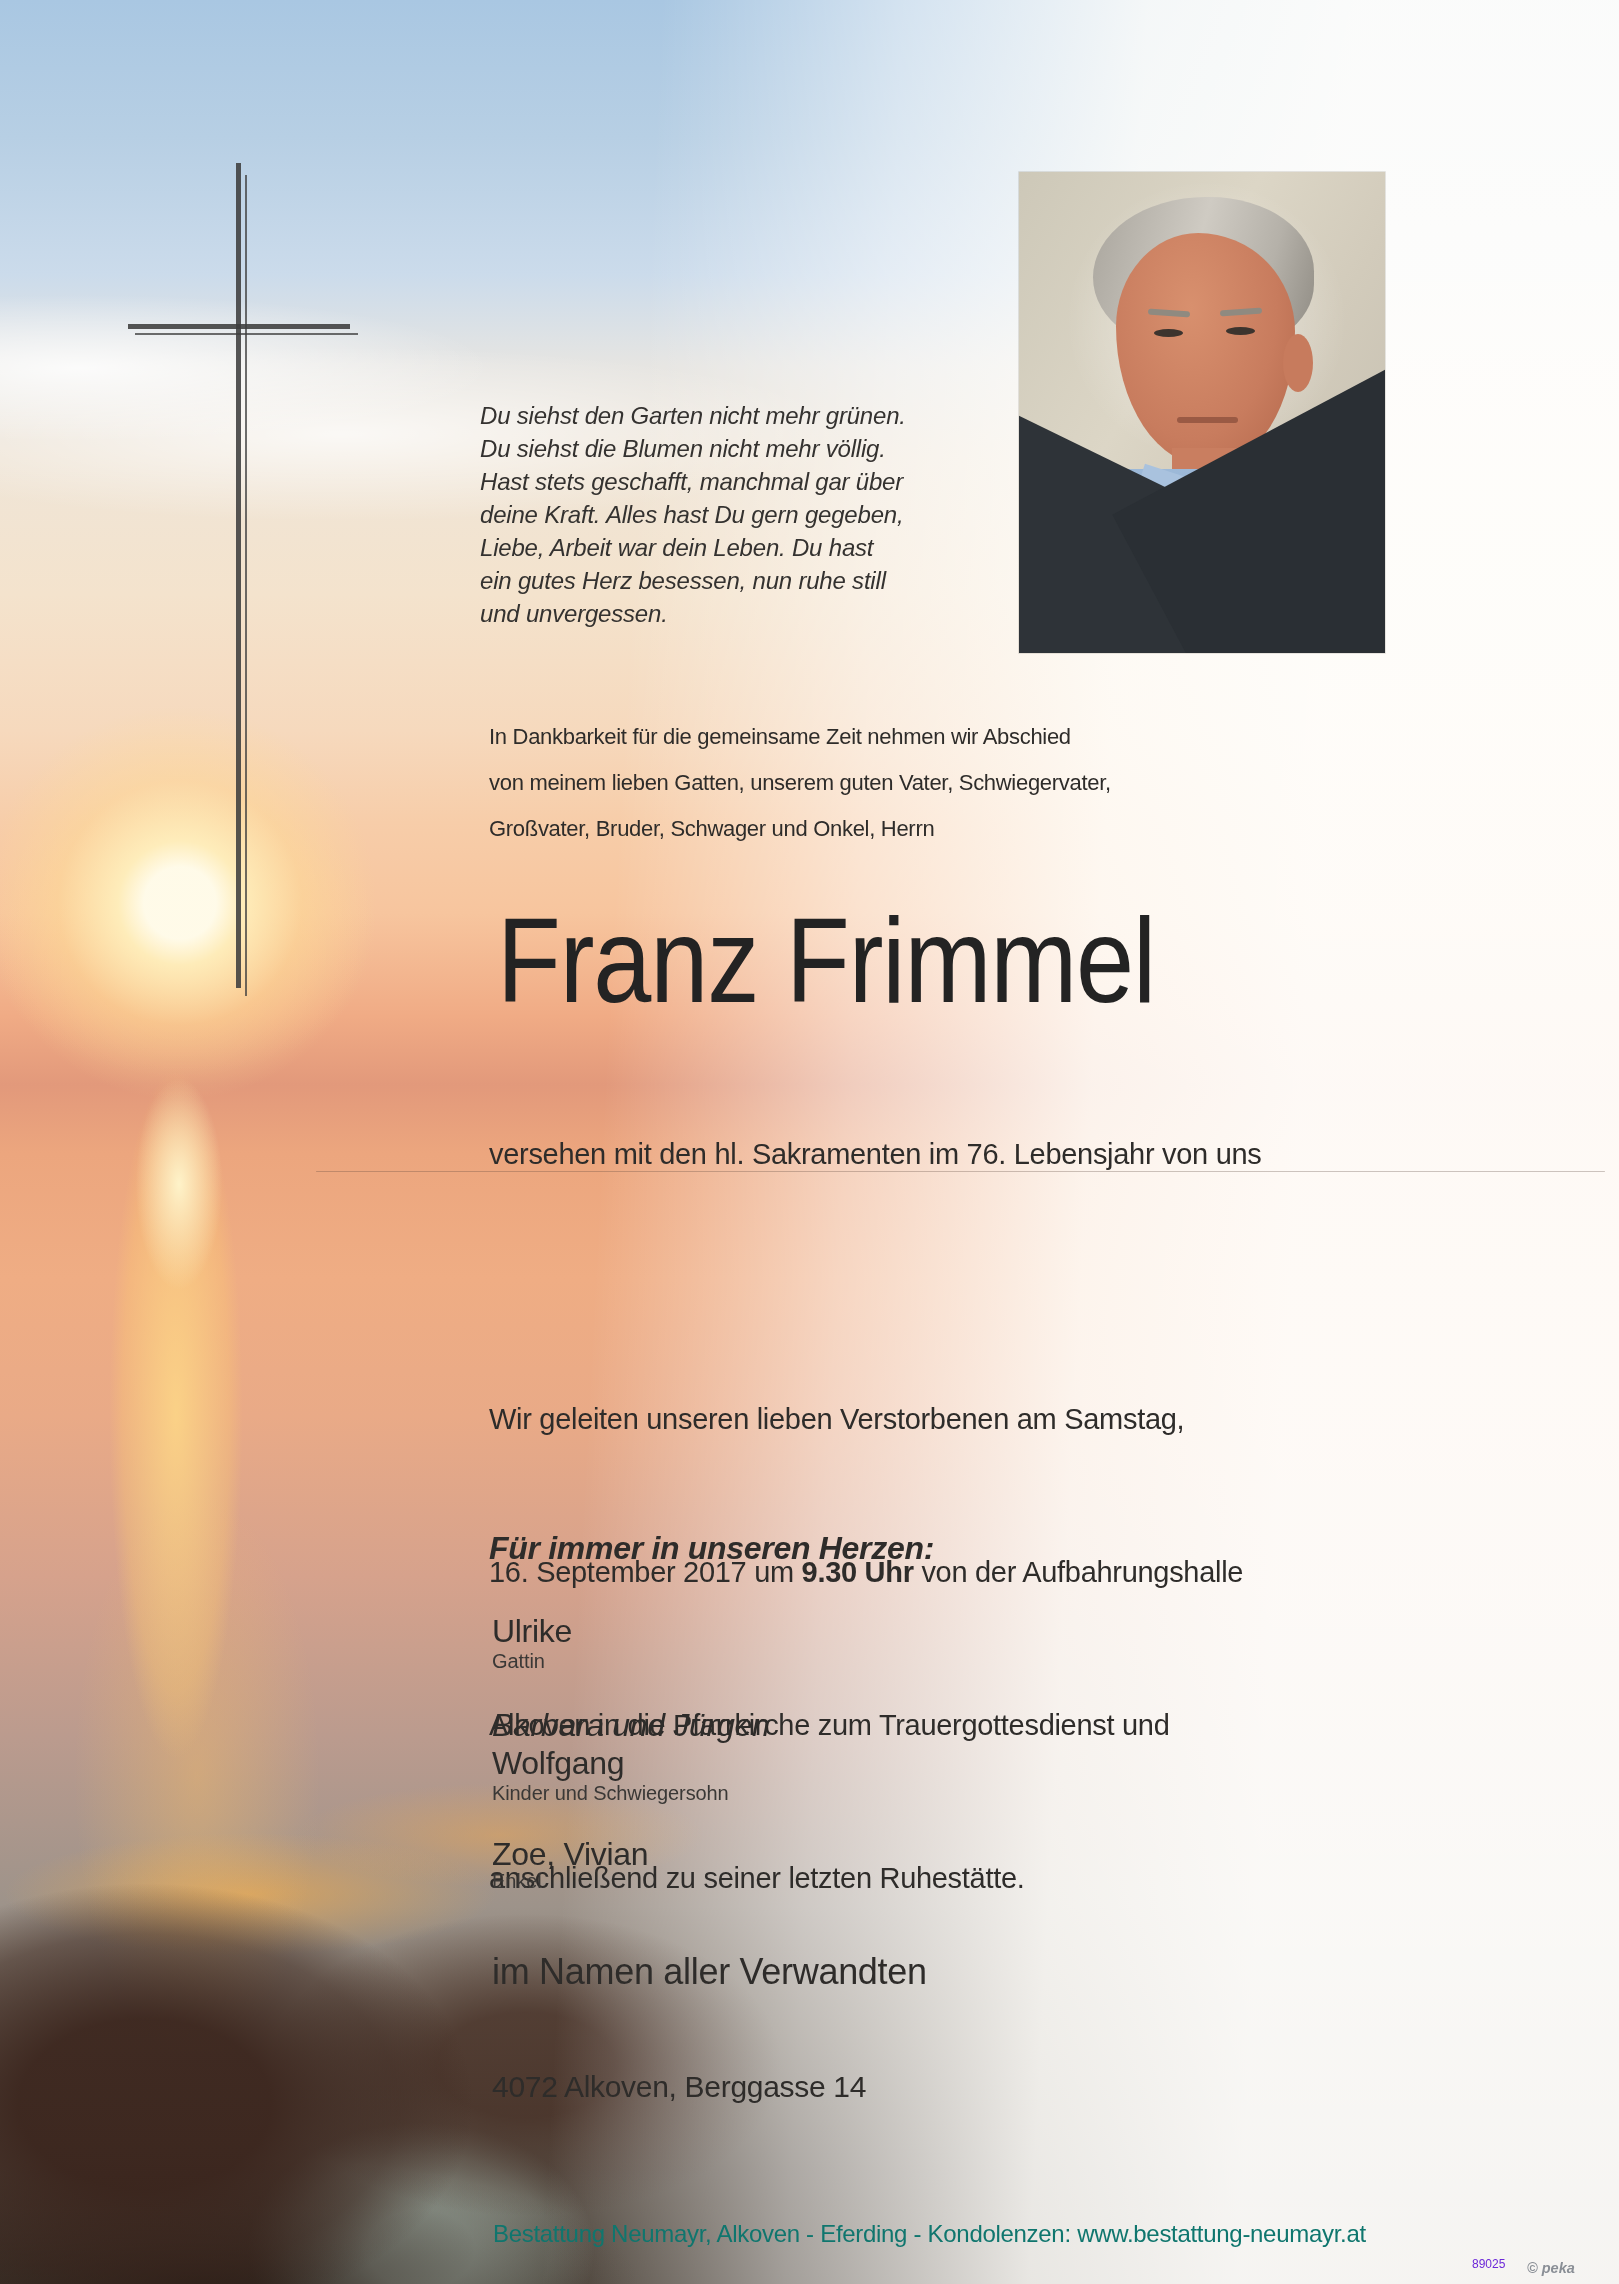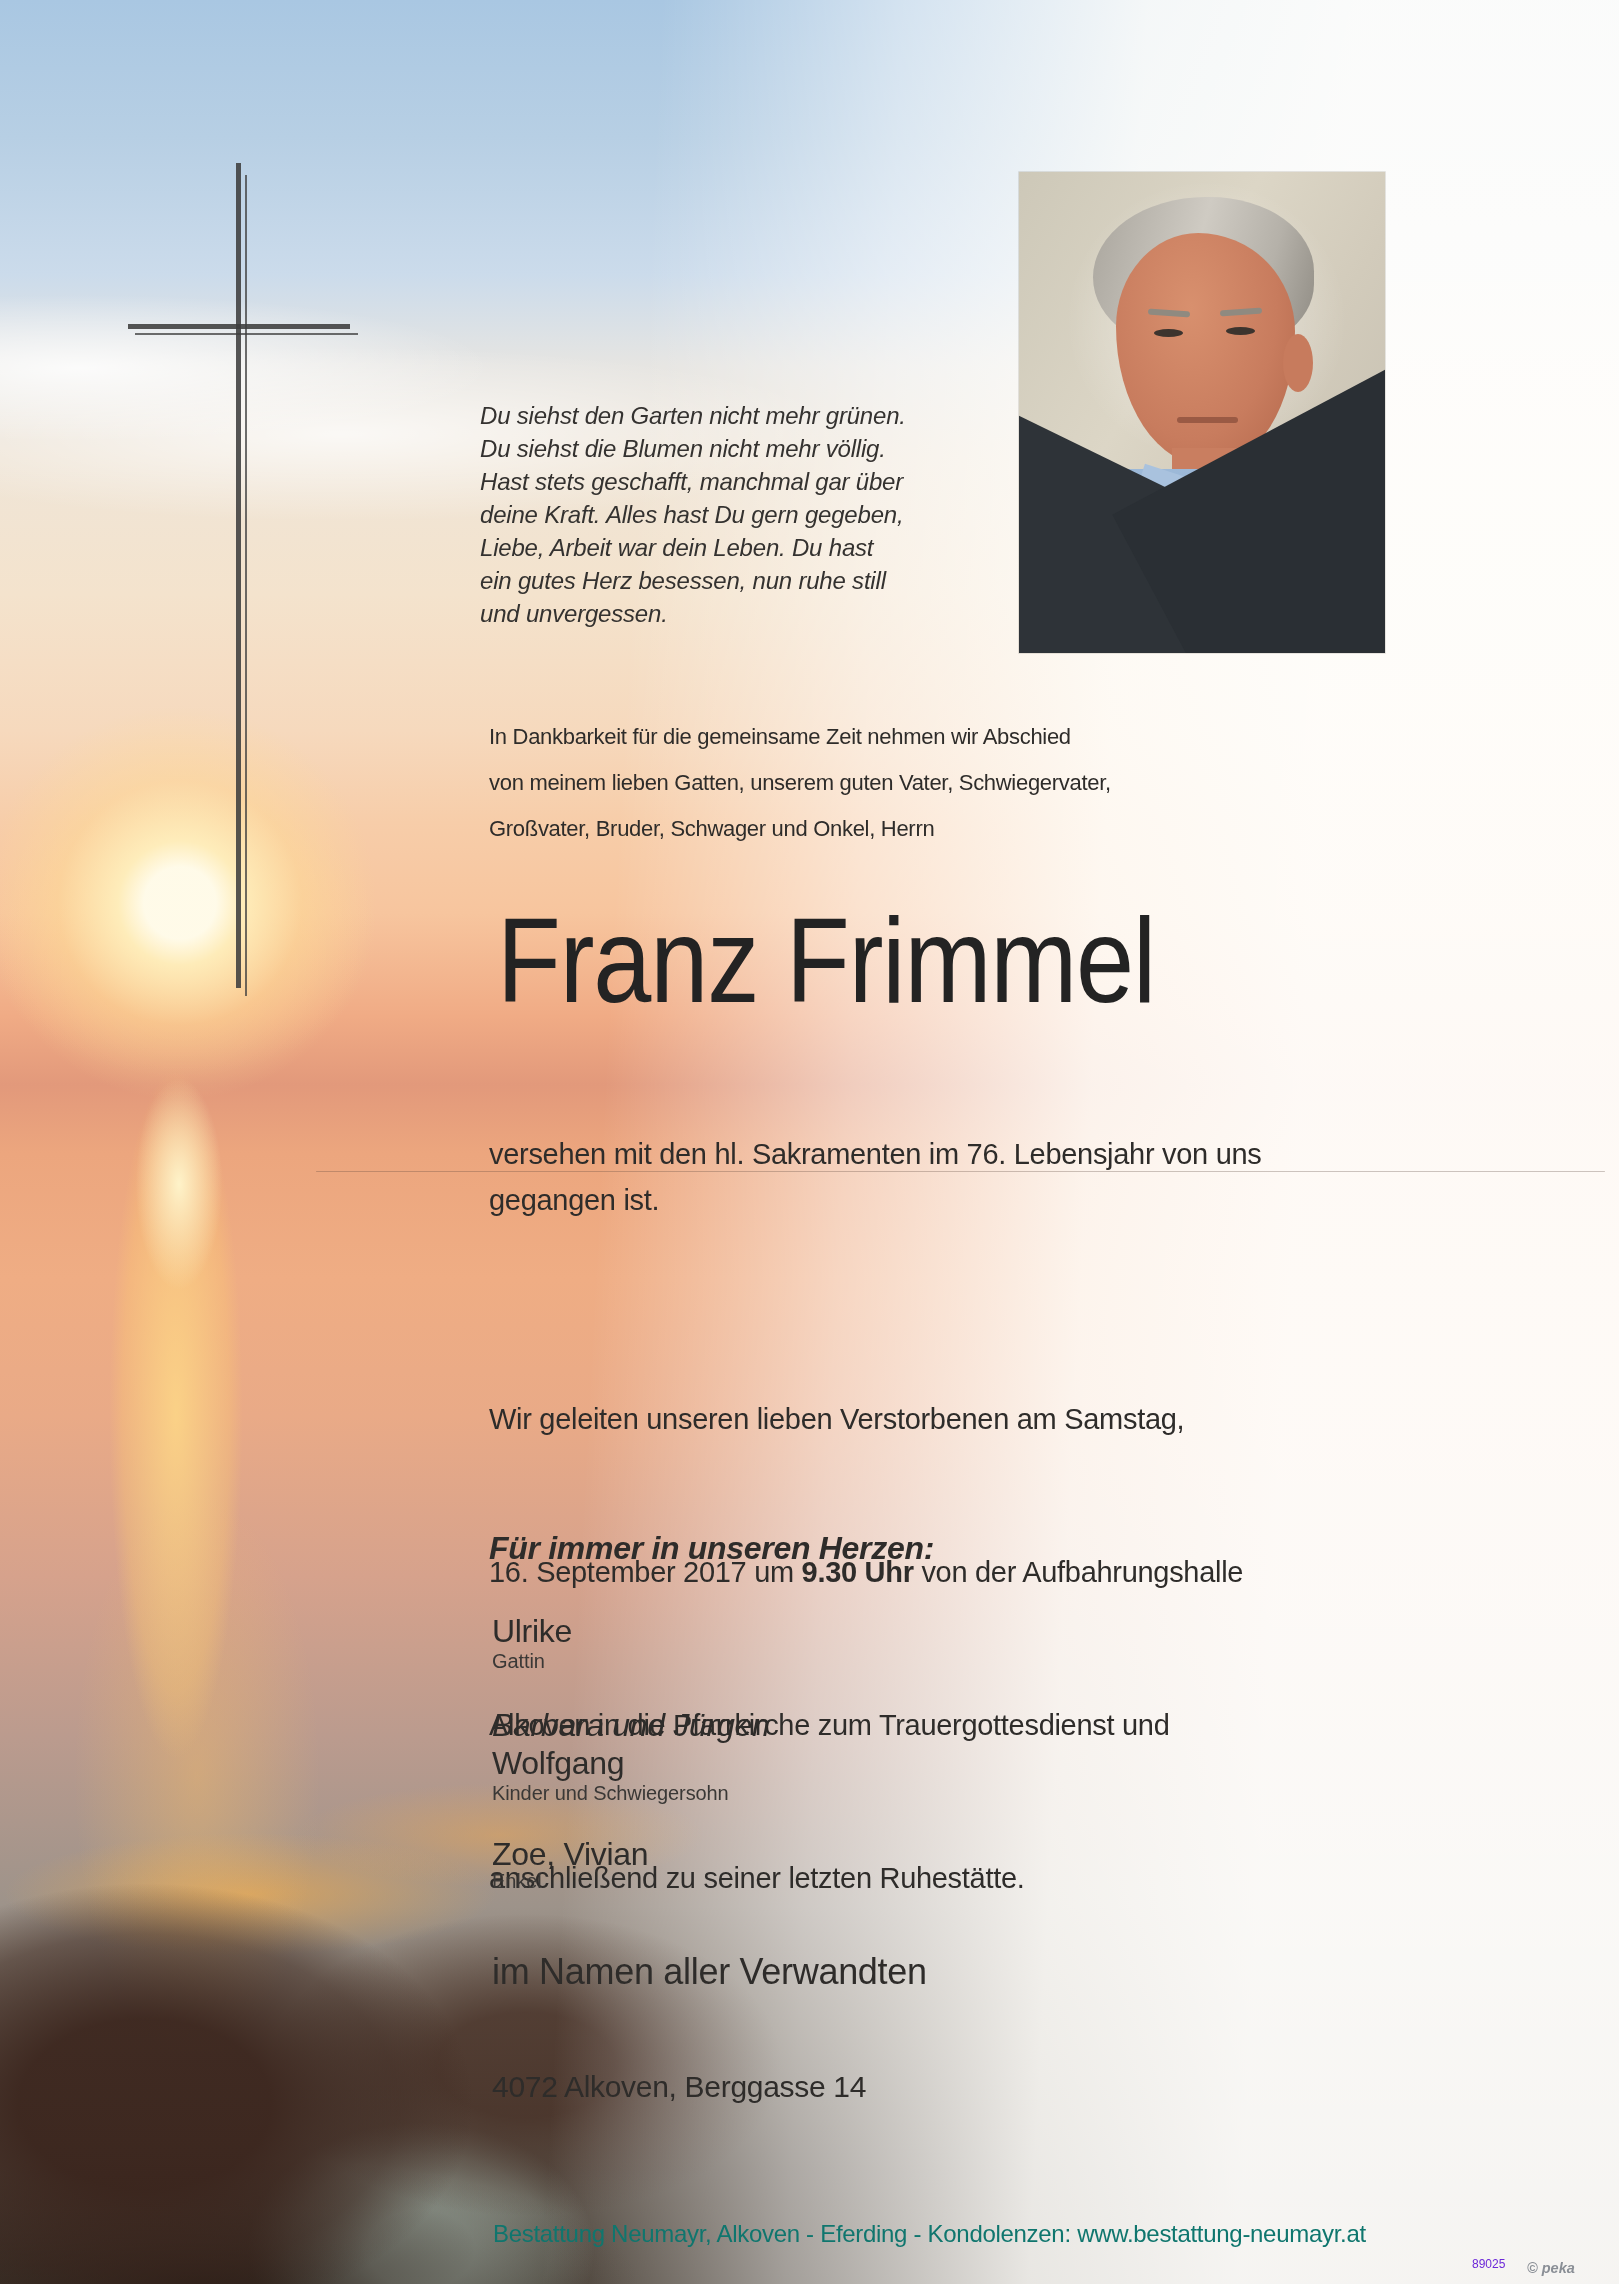--- a/index.html
+++ b/index.html
@@ -155,21 +155,21 @@
   <div class="jacket-l"></div>
   <div class="jacket-r"></div>
 </div>
 
 <div class="txt poem"><div>Du siehst den Garten nicht mehr grünen.</div><div>Du siehst die Blumen nicht mehr völlig.</div><div>Hast stets geschafft, manchmal gar über</div><div>deine Kraft. Alles hast Du gern gegeben,</div><div>Liebe, Arbeit war dein Leben. Du hast</div><div>ein gutes Herz besessen, nun ruhe still</div><div>und unvergessen.</div></div>
 
 <div class="txt intro"><div>In Dankbarkeit für die gemeinsame Zeit nehmen wir Abschied</div><div>von meinem lieben Gatten, unserem guten Vater, Schwiegervater,</div><div>Großvater, Bruder, Schwager und Onkel, Herrn</div></div>
 
 <div class="txt deceased-name">Franz Frimmel</div>
 
-<div class="txt death"><div>versehen mit den hl. Sakramenten im 76. Lebensjahr von uns</div><div>gegangen ist.</div></div>
+<div class="txt death"><div>versehen mit den hl. Sakramenten im 76. Lebensjahr von uns</div></div>
 
 <div class="txt funeral">
   <div>Wir geleiten unseren lieben Verstorbenen am Samstag,</div>
   <div><span>16. September 2017 um </span><strong>9.30 Uhr</strong><span> von der Aufbahrungshalle</span></div>
   <div>Alkoven in die Pfarrkirche zum Trauergottesdienst und</div>
   <div>anschließend zu seiner letzten Ruhestätte.</div>
 </div>
 
 <div class="txt farewell-heading">Für immer in unseren Herzen:</div>
 

